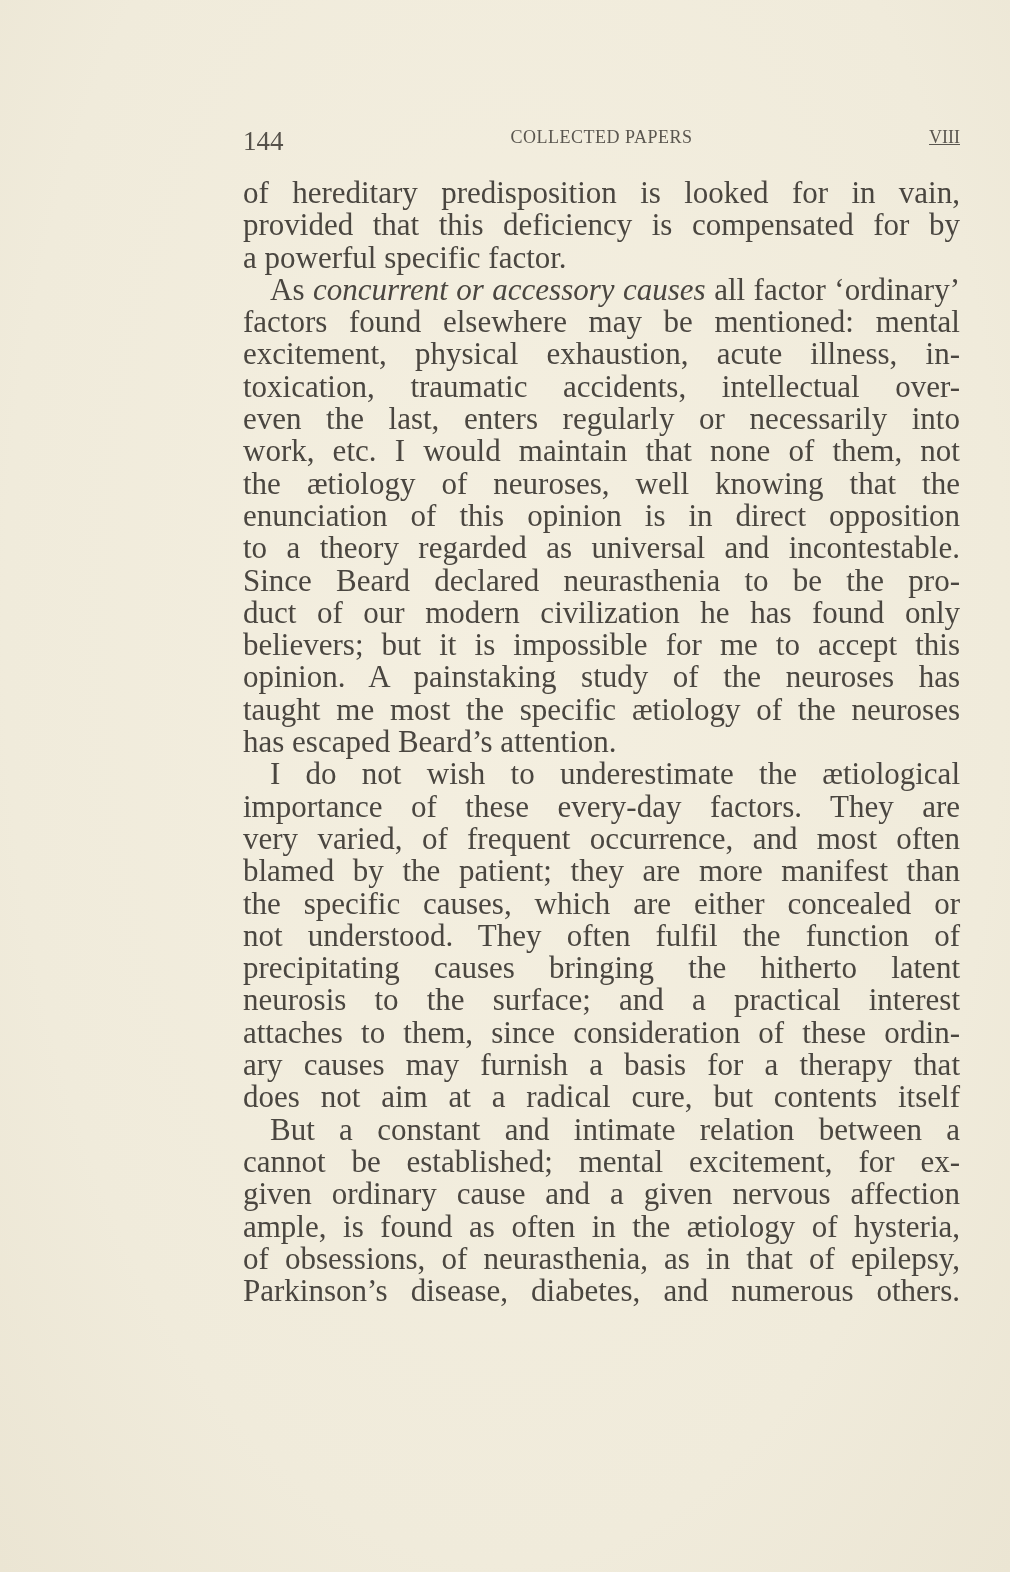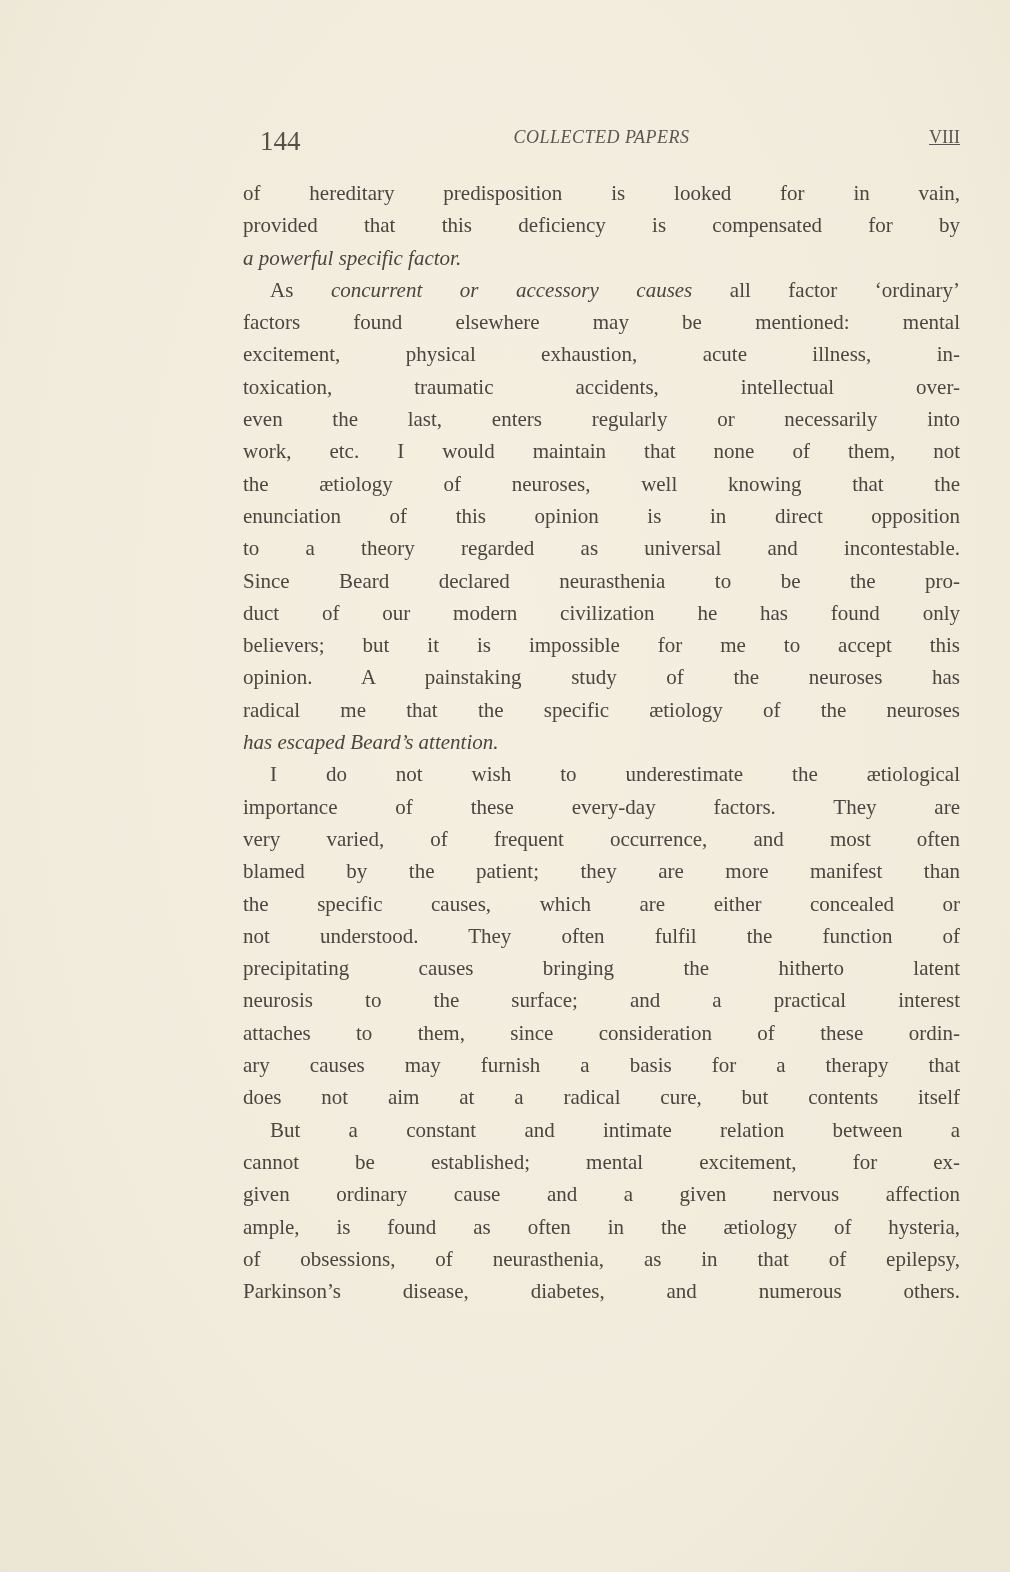--- a/index.html
+++ b/index.html
@@ -28,60 +28,57 @@
       width: 717px;
       height: 36px;
     }
     .page-number {
       position: absolute;
       left: 0;
       top: 4px;
       font-size: 27px;
       letter-spacing: 0px;
       color: #55514a;
-      margin-left: 17px;
     }
     .running-title {
       position: absolute;
       left: 0; right: 0;
       top: 5px;
       text-align: center;
       font-size: 18px;
       letter-spacing: 0.5px;
       color: #5a564f;
-      font-style: italic;
     }
     .chapter-number {
       position: absolute;
       right: 0;
       top: 5px;
       font-size: 18px;
       color: #5a564f;
       text-decoration: underline;
     }
     .body-text {
       position: absolute;
       top: 177px;
       left: 243px;
       width: 717px;
-      font-size: 21px;
+      font-size: 31px;
       line-height: 32.3px;
       text-align: justify;
       color: #4a4640;
     }
     .line {
       display: block;
       white-space: nowrap;
       text-align: justify;
       text-align-last: justify;
       height: 32.3px;
     }
     .line.last {
       text-align-last: left;
-      font-style: italic;
     }
     .indent {
       padding-left: 27px;
     }
     em {
     }
   </style>
 </head>
 <body>
 
@@ -108,21 +105,21 @@
       <span class="line">toxication, traumatic accidents, intellectual over-</span>
       <span class="line">even the last, enters regularly or necessarily into</span>
       <span class="line">work, etc. I would maintain that none of them, not</span>
       <span class="line">the ætiology of neuroses, well knowing that the</span>
       <span class="line">enunciation of this opinion is in direct opposition</span>
       <span class="line">to a theory regarded as universal and incontestable.</span>
       <span class="line">Since Beard declared neurasthenia to be the pro-</span>
       <span class="line">duct of our modern civilization he has found only</span>
       <span class="line">believers; but it is impossible for me to accept this</span>
       <span class="line">opinion. A painstaking study of the neuroses has</span>
-      <span class="line">radical me that the specific ætiology of the neuroses</span>
+      <span class="line">taught me most the specific ætiology of the neuroses</span>
       <span class="line last">has escaped Beard’s attention.</span>
     </div>
 
     <div>
       <span class="line indent">I do not wish to underestimate the ætiological</span>
       <span class="line">importance of these every-day factors. They are</span>
       <span class="line">very varied, of frequent occurrence, and most often</span>
       <span class="line">blamed by the patient; they are more manifest than</span>
       <span class="line">the specific causes, which are either concealed or</span>
       <span class="line">not understood. They often fulfil the function of</span>

